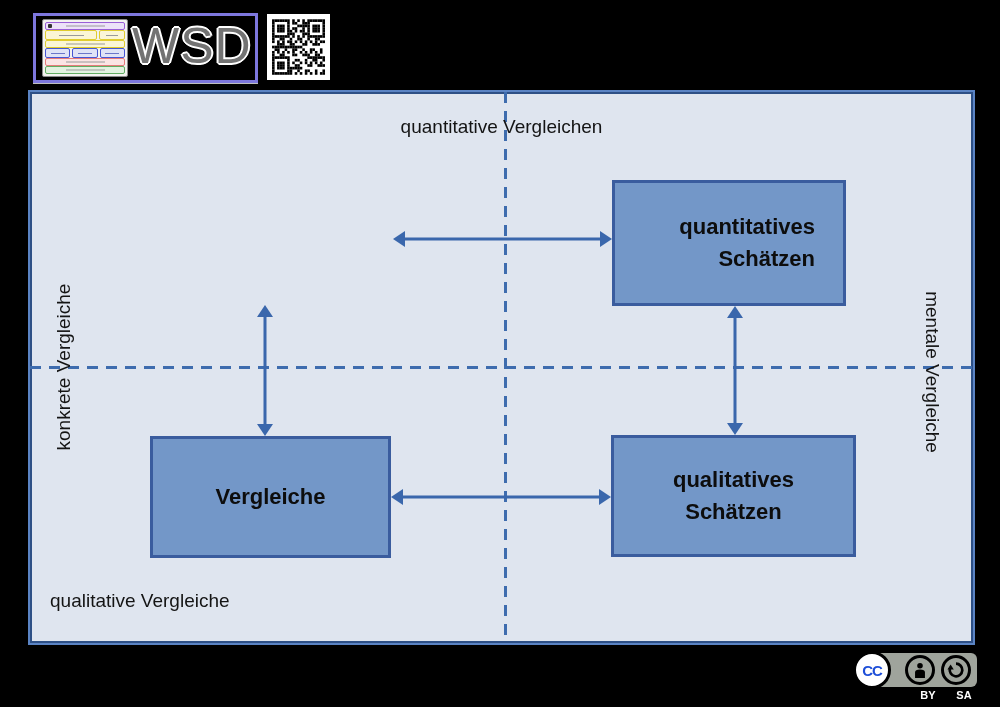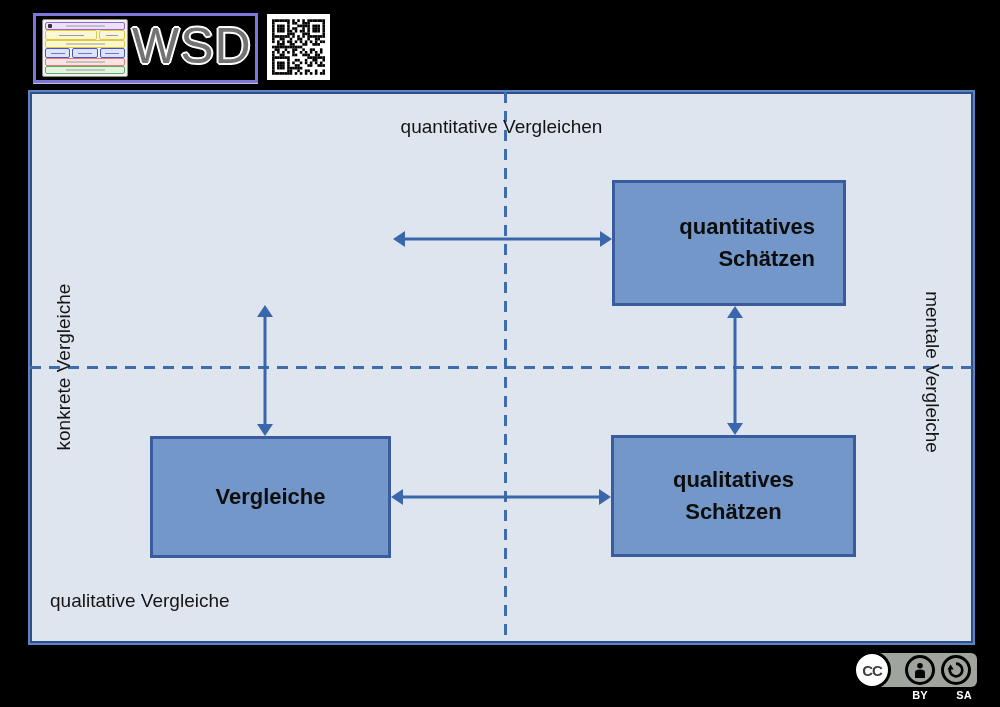--- a/index.html
+++ b/index.html
@@ -80,25 +80,25 @@
   .arrow-v .head-b{bottom:0;border-top:12px solid #3a67ac;}
   .ar-h-top{left:363px;top:139px;width:219px;}
   .ar-h-bot{left:361px;top:397px;width:220px;}
   .ar-v-left{left:227px;top:213px;height:131px;}
   .ar-v-right{left:697px;top:214px;height:129px;}
   
   .cc-badge{position:absolute;left:853px;top:651px;width:128px;height:52px;}
   .cc-bar{position:absolute;left:12px;top:2px;width:112px;height:34px;background:#9fa49c;border-radius:6px;}
   .cc-circle{position:absolute;border-radius:50%;border:3px solid #000;box-sizing:border-box;
     display:flex;align-items:center;justify-content:center;}
-  .cc-main{left:0;top:0;width:38px;height:38px;background:#fff;font-weight:bold;font-size:15px;color:#404040;letter-spacing:-1px;}
+  .cc-main{left:0;top:0;width:38px;height:38px;background:#fff;font-weight:bold;font-size:15px;color:#1d4ed8;letter-spacing:-1px;}
   .cc-by{left:52px;top:4px;width:30px;height:30px;background:#9fa49c;}
   .cc-sa{left:88px;top:4px;width:30px;height:30px;background:#9fa49c;}
   .cc-label{position:absolute;width:30px;text-align:center;top:38px;color:#fff;font-size:11px;font-weight:bold;}
-  .cc-label.by{left:52px;} .cc-label.sa{left:96px;}
+  .cc-label.by{left:60px;} .cc-label.sa{left:96px;}
 </style>
 </head>
 <body>
 
 <div class="logo-box">
   <div class="mini-app">
     <div class="mrow m-purple"></div>
     <div class="m-split">
       <span class="m-a"></span>
       <span class="m-b"></span>

